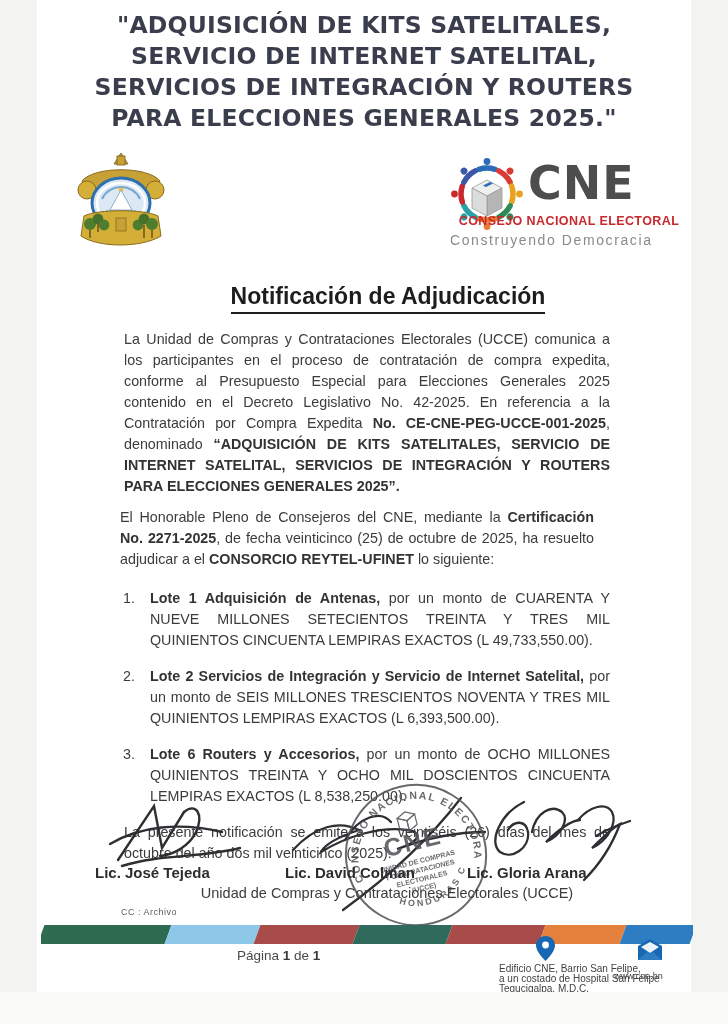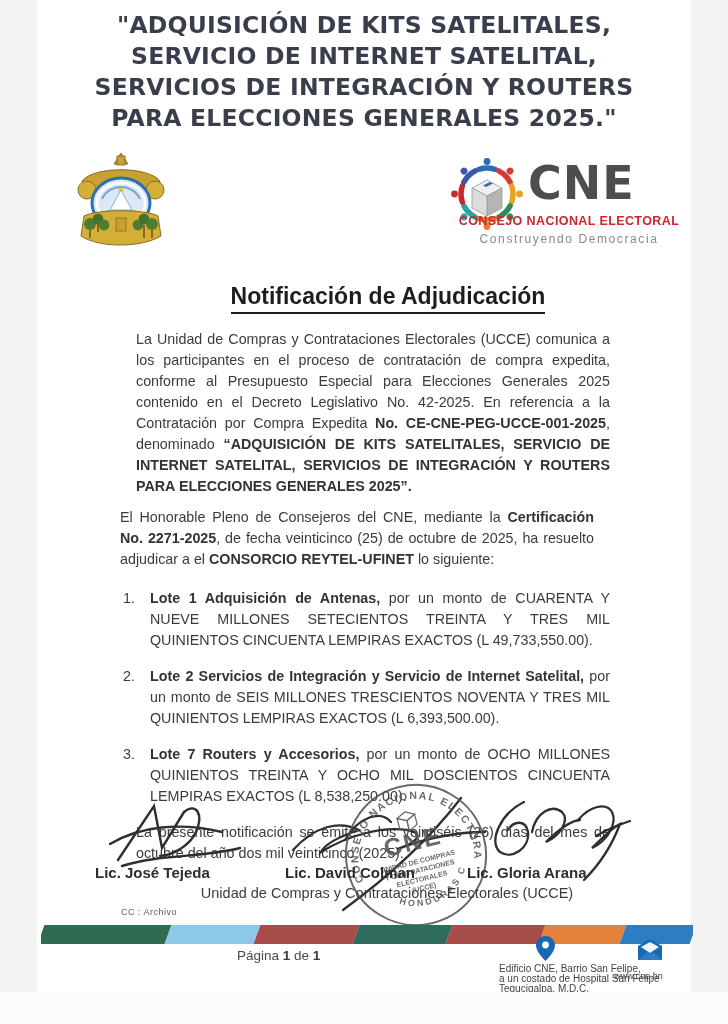--- a/index.html
+++ b/index.html
@@ -11,30 +11,30 @@
     font-family:"DejaVu Sans",sans-serif;font-weight:bold;font-size:23.5px;line-height:31px;
     color:#3a3e4c;letter-spacing:.2px;}
 
   .coat{position:absolute;left:36px;top:150px;}
   .cne-logo{position:absolute;left:413px;top:158px;width:238px;}
   .cne-emblem{position:absolute;left:0;top:0;}
   .cne-acronym{position:absolute;left:78px;top:-2px;font-family:"DejaVu Sans",sans-serif;
     font-weight:bold;font-size:46px;color:#4d4d4d;letter-spacing:1px;}
   .cne-name{position:absolute;left:0px;top:56px;width:238px;text-align:center;
     font-weight:bold;font-size:12.5px;color:#c9282d;letter-spacing:.4px;}
-  .cne-tagline{position:absolute;left:0px;top:74px;width:238px;text-align:center;
-    font-size:12px;color:#8a8a8a;letter-spacing:1.6px;}
+  .cne-tagline{position:absolute;left:0px;top:74px;width:238px;text-align:left;
+    font-size:14px;color:#8a8a8a;letter-spacing:1.6px;}
 
   .doc-title{position:absolute;top:283px;left:0;width:654px;text-align:center;}
   .doc-title span{font-size:23px;font-weight:bold;color:#1d1d1d;border-bottom:2.5px solid #1d1d1d;padding-bottom:3px;margin-left:48px;}
 
   .body-flow{position:absolute;left:83px;top:329px;width:490px;color:#3b3b3b;
     font-size:14.3px;line-height:21px;text-align:justify;}
   .body-flow b{color:#333;}
-  .para{margin:0 0 10px 16px;}
+  .para{margin:0 0 10px 4px;}
   .para2{margin:8px 16px 18px 0;}
   .lot{position:relative;padding-left:30px;margin-bottom:15px;}
   .lot-num{position:absolute;left:3px;top:0;}
   .closing{margin-top:4px;}
 
   .sig-svg{position:absolute;}
   .stamp{position:absolute;left:304px;top:780px;opacity:.88;}
   .sig-name{position:absolute;top:864px;font-weight:bold;font-size:15px;color:#2d2d30;}
   .unit-line{position:absolute;top:885px;left:60px;width:580px;text-align:center;font-size:14.5px;color:#3b3b3b;}
   .cc-line{position:absolute;top:907px;left:84px;font-size:9px;color:#5d5d5d;letter-spacing:.5px;}
@@ -121,21 +121,21 @@
     <div class="lot">
       <span class="lot-num">1.</span>
       <span><b>Lote 1 Adquisición de Antenas,</b><span> por un monto de CUARENTA Y NUEVE MILLONES SETECIENTOS TREINTA Y TRES MIL QUINIENTOS CINCUENTA LEMPIRAS EXACTOS (L 49,733,550.00).</span></span>
     </div>
     <div class="lot">
       <span class="lot-num">2.</span>
       <span><b>Lote 2 Servicios de Integración y Servicio de Internet Satelital,</b><span> por un monto de SEIS MILLONES TRESCIENTOS NOVENTA Y TRES MIL QUINIENTOS LEMPIRAS EXACTOS (L 6,393,500.00).</span></span>
     </div>
     <div class="lot">
       <span class="lot-num">3.</span>
-      <span><b>Lote 7 Routers y Accesorios,</b><span> por un monto de OCHO MILLONES QUINIENTOS TREINTA Y OCHO MIL DOSCIENTOS CINCUENTA LEMPIRAS EXACTOS (L 8,538,250.00).</span></span>
+      <span><b>Lote 6 Routers y Accesorios,</b><span> por un monto de OCHO MILLONES QUINIENTOS TREINTA Y OCHO MIL DOSCIENTOS CINCUENTA LEMPIRAS EXACTOS (L 8,538,250.00).</span></span>
     </div>
 
     <p class="para closing">La presente notificación se emite a los veintiséis (26) días del mes de octubre del año dos mil veinticinco (2025).</p>
   </div>
 
   <svg class="sig-svg" style="left:63px;top:798px;" width="150" height="78" viewBox="0 0 150 78">
     <g fill="none" stroke="#2e2e33" stroke-width="2.4" stroke-linecap="round">
       <path d="M18,62 L54,8 L62,50 L84,14"></path>
       <path d="M10,46 C40,28 80,24 122,34"></path>
       <path d="M84,14 C96,4 104,16 96,34 C90,47 74,57 60,58"></path>

